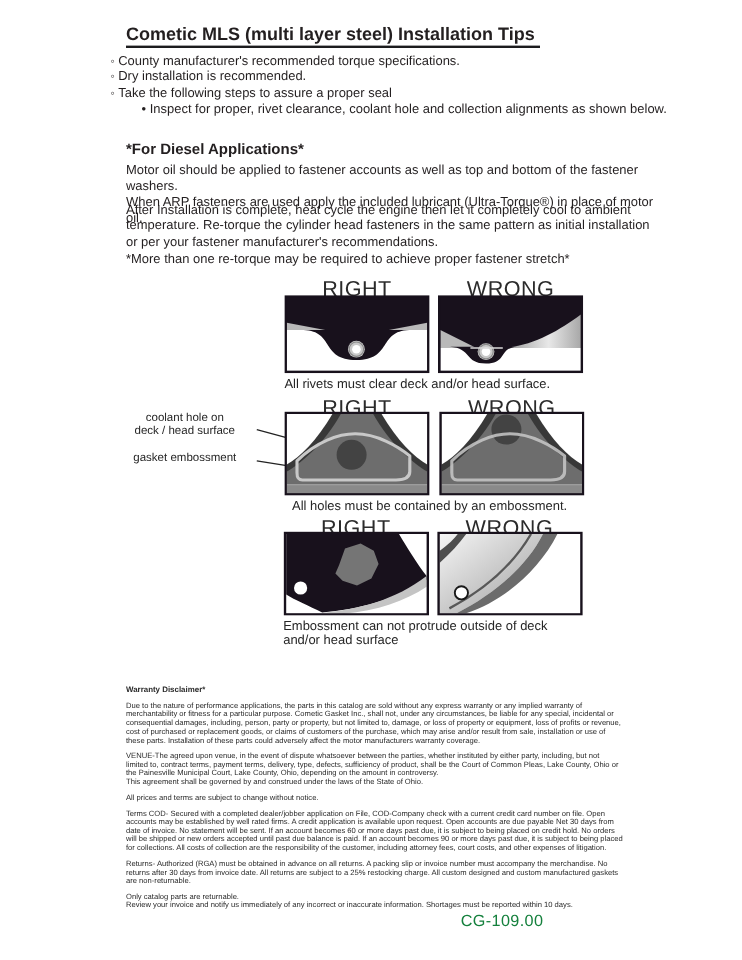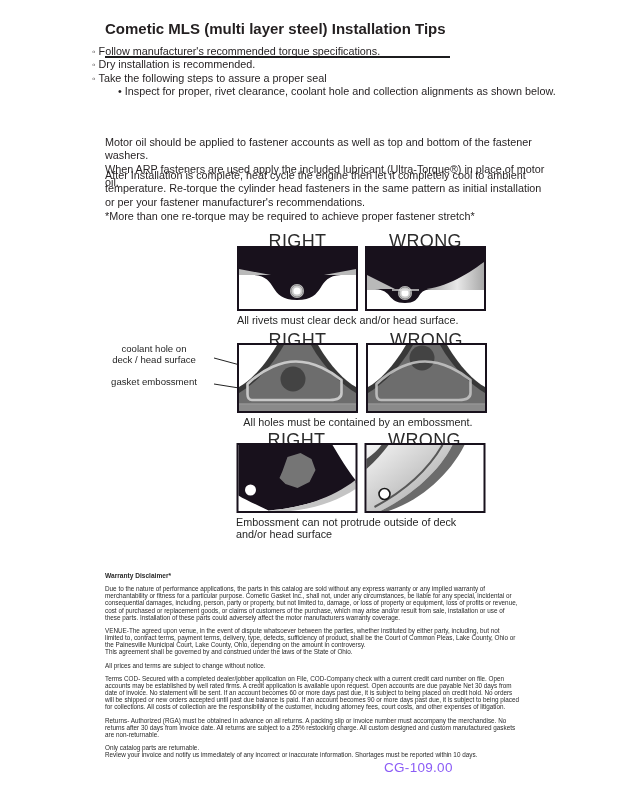--- a/index.html
+++ b/index.html
@@ -1,21 +1,21 @@
 <!DOCTYPE html>
 <html><head>
 <meta charset="utf-8">
 <style>
   * { margin:0; padding:0; box-sizing:border-box; }
   html,body { background:#ffffff; }
   body { font-family:"Liberation Sans", sans-serif; color:#231f20; }
   .page { position:relative; width:618px; height:800px; background:#ffffff; overflow:hidden; }
 
   .title { position:absolute; left:105px; top:20px; font-size:15px; font-weight:bold;
-           display:inline-block; border-bottom:2px solid #1c1c1e; padding-bottom:19px; padding-right:4px; }
+           display:inline-block; border-bottom:2px solid #1c1c1e; padding-bottom:1px; padding-right:4px; }
 
   .bullets { position:absolute; left:92px; top:45px; width:470px; font-size:10.8px; line-height:13.4px; }
   .bullet { white-space:nowrap; }
   .bullet.sub { margin-left:26px; }
   .m-circle::before { content:"◦"; margin-right:3px; font-size:10px; }
   .m-dot::before { content:"•"; margin-right:3px; }
 
   .diesel-head { position:absolute; left:105px; top:117px; font-size:12.5px; font-weight:bold; }
   .para { position:absolute; left:105px; width:440px; font-size:10.8px; line-height:13.4px; white-space:pre-line; }
   #para1 { top:136px; }
@@ -29,36 +29,37 @@
   .side-label { position:absolute; left:96px; width:116px; text-align:center;
                 font-size:9.6px; line-height:10.6px; color:#262626; white-space:pre-line; }
   #side-label-1 { top:344px; }
   #side-label-2 { top:377px; }
   .leader-overlay { position:absolute; left:0; top:0; pointer-events:none; }
 
   .disclaimer { position:absolute; left:105px; top:572px; width:414px; font-size:6.35px; line-height:7.15px; color:#2a2a2a; }
   .disclaimer h3 { font-size:6.6px; font-weight:bold; margin-bottom:6px; }
   .disclaimer p { margin-bottom:6px; white-space:pre-line; }
 
-  .footer { position:absolute; left:384px; top:760px; font-size:13.5px; color:#8b5cf6; letter-spacing:0.3px; }
+  .footer { position:absolute; left:384px; top:760px; font-size:13.5px; color:#15803d; letter-spacing:0.3px; }
 </style>
 </head>
 <body>
 
 <div class="page">
 
   <h1 class="title">Cometic MLS (multi layer steel) Installation Tips</h1>
 
   <div class="bullets">
-    <div class="bullet"><span class="m-circle"></span><span>Follow manufacturer's recommended torque specifications.</span></div>
+    <div class="bullet"><span class="m-circle"></span><span>County manufacturer's recommended torque specifications.</span></div>
     <div class="bullet"><span class="m-circle"></span><span>Dry installation is recommended.</span></div>
     <div class="bullet"><span class="m-circle"></span><span>Take the following steps to assure a proper seal</span></div>
     <div class="bullet sub"><span class="m-dot"></span><span>Inspect for proper, rivet clearance, coolant hole and collection alignments as shown below.</span></div>
   </div>
 
+  <h2 class="diesel-head">*For Diesel Applications*</h2>
   <p class="para" id="para1">Motor oil should be applied to fastener accounts as well as top and bottom of the fastener washers.
 When ARP fasteners are used apply the included lubricant (Ultra-Torque®) in place of motor oil.</p>
   <p class="para" id="para3">*More than one re-torque may be required to achieve proper fastener stretch*</p>
   <p class="para" id="para2">After Installation is complete, heat cycle the engine then let it completely cool to ambient
 temperature. Re-torque the cylinder head fasteners in the same pattern as initial installation
 or per your fastener manufacturer's recommendations.</p>
 
   <div class="rw-label" style="left:237px; top:231px;">RIGHT</div>
   <div class="rw-label" style="left:365px; top:231px;">WRONG</div>
 

